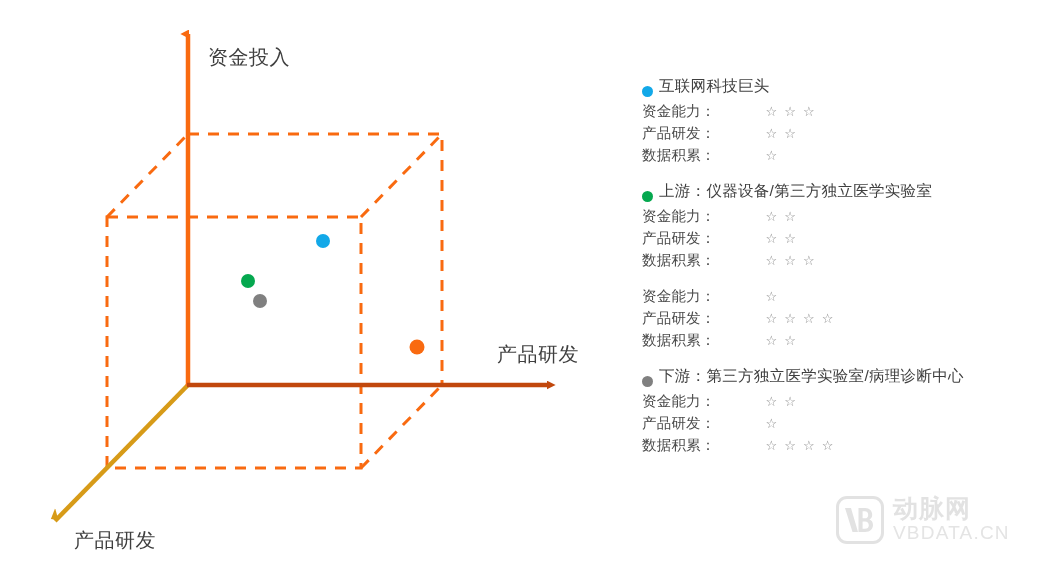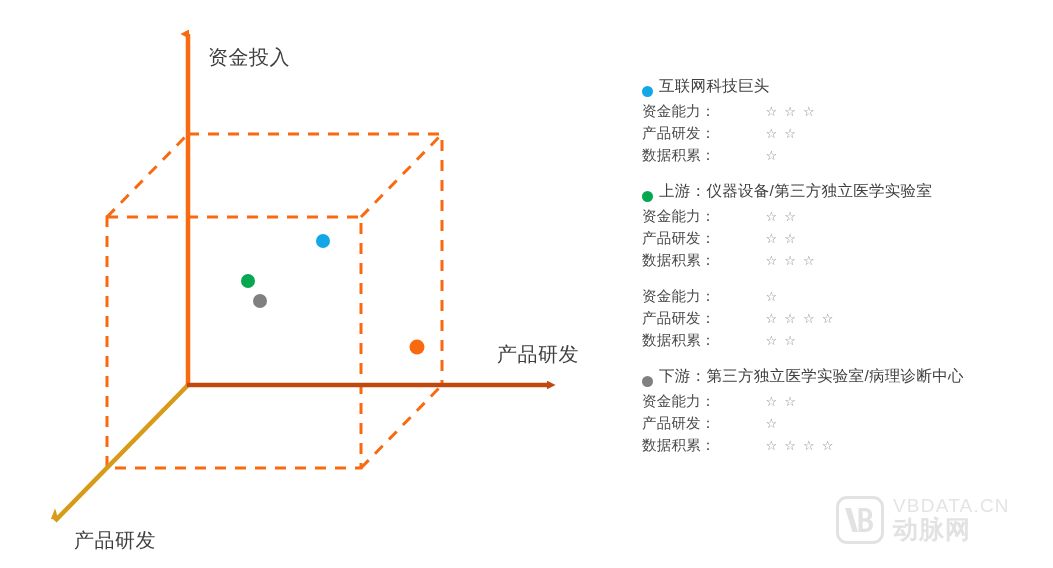--- a/index.html
+++ b/index.html
@@ -234,18 +234,18 @@
         <path d="M6 9 L13.5 33 L19 33 L12 9 Z" fill="#e2e2e2"></path>
         <path d="M19.5 9 L19.5 33 L26 33 C31.5 33 34 29.5 34 26 C34 23 32.5 21.2 30.4 20.6
                  C32.1 19.8 33.2 18.2 33.2 15.8 C33.2 12 30.7 9 26 9 Z
                  M23.6 12.3 L25.8 12.3 C28 12.3 29.2 13.6 29.2 15.9 C29.2 18.1 28 19.3 25.8 19.3
                  L23.6 19.3 Z
                  M23.6 22.4 L26 22.4 C28.4 22.4 29.8 23.8 29.8 26.2 C29.8 28.5 28.4 29.8 26 29.8
                  L23.6 29.8 Z" fill="#e2e2e2"></path>
       </svg>
     </div>
     <div id="wm-right">
+      <span id="wm-cn">动脉网</span>
       <span id="wm-en">VBDATA.CN</span>
-      <span id="wm-cn">动脉网</span>
     </div>
   </div>
 
 </div>
 
 </body></html>

